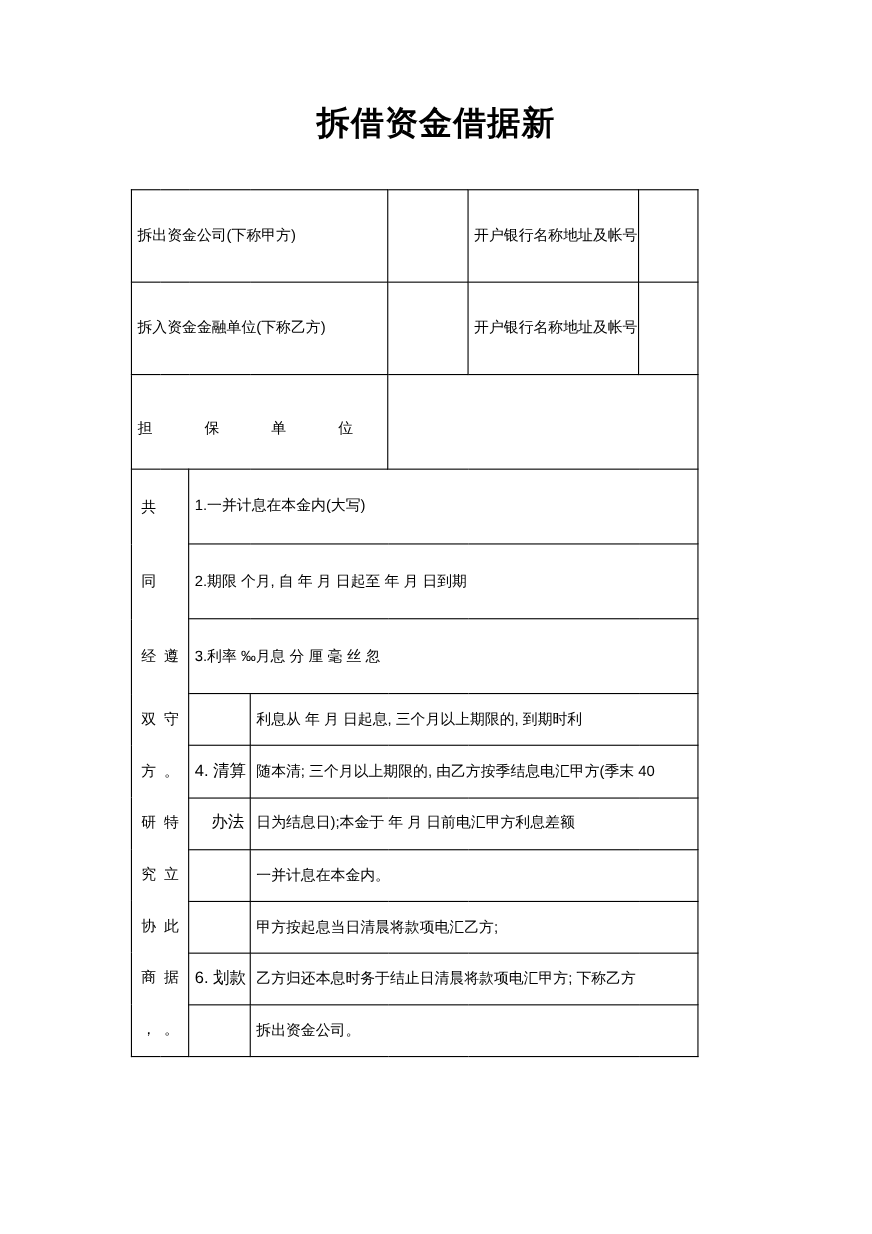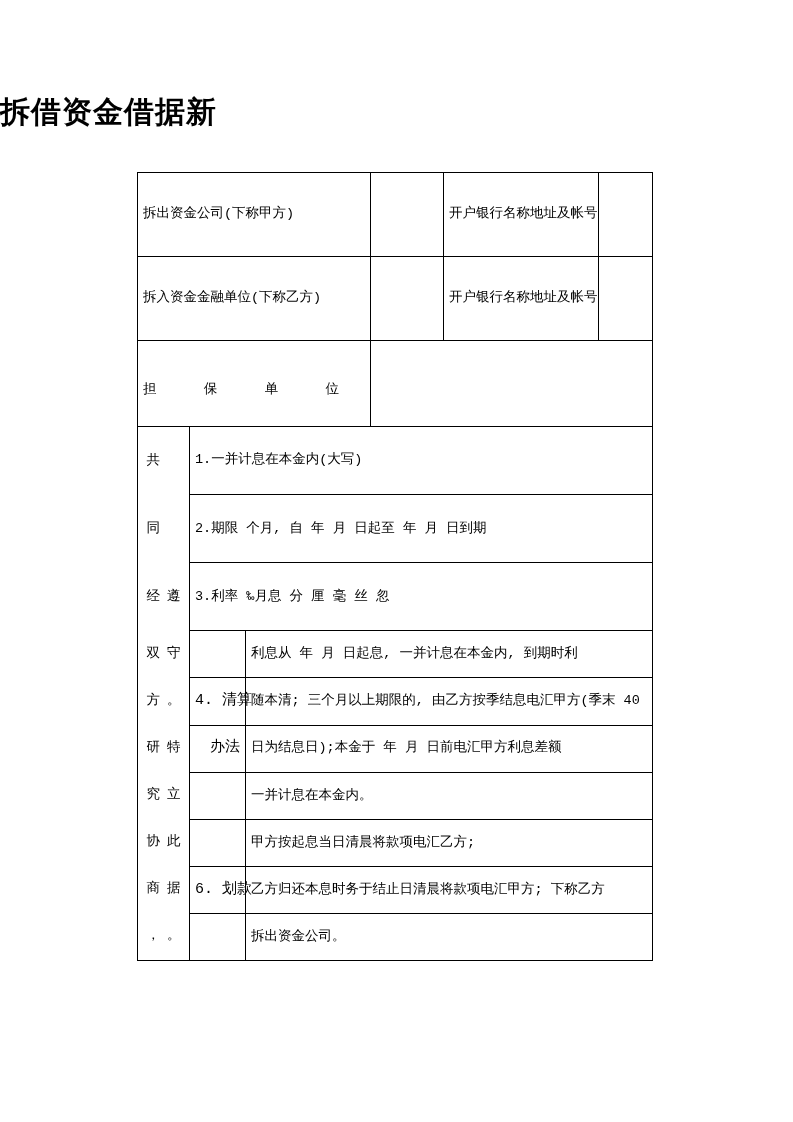--- a/index.html
+++ b/index.html
@@ -21,36 +21,37 @@
     height: 1122px;
     box-sizing: border-box;
   }
 
   
   .doc-title {
     position: absolute;
     top: 92px;
     left: 0;
     width: 793px;
+    text-align: center;
     font-size: 30px;
     font-weight: bold;
     letter-spacing: 1px;
     font-family: "DejaVu Serif", "Liberation Serif", serif;
   }
 
   
   .form-table {
     position: absolute;
-    left: 137px;
+    left: 119px;
     top: 172px;
     width: 515px;
     border-collapse: collapse;
     table-layout: fixed;
     font-size: 13.5px;
-    font-family: Liberation Mono, monospace;
+    font-family: Liberation Sans, sans-serif;
   }
   .form-table td {
     border: 1px solid #000000;
     padding: 0 5px;
     vertical-align: middle;
     line-height: 1.35;
     white-space: nowrap;
     overflow: visible;
   }
 
@@ -191,21 +192,21 @@
       </tr>
 
       <tr class="r-item">
         <td colspan="5" class="c-label">
           <span>3.</span><span>利率     ‰月息     分     厘     毫     丝     忽</span>
         </td>
       </tr>
 
       <tr class="r-clause">
         <td class="num-label"></td>
-        <td colspan="4" class="c-label">利息从     年     月     日起息, 一并计息在本金内, 到期时利</td>
+        <td colspan="4" class="c-label">利息从     年     月     日起息, 三个月以上期限的, 到期时利</td>
       </tr>
       <tr class="r-clause">
         <td class="num-label">4. 清算</td>
         <td colspan="4" class="c-label">随本清; 三个月以上期限的, 由乙方按季结息电汇甲方(季末 40</td>
       </tr>
       <tr class="r-clause">
         <td class="num-label c-center">办法</td>
         <td colspan="4" class="c-label">日为结息日);本金于     年     月     日前电汇甲方利息差额</td>
       </tr>
       <tr class="r-clause">

